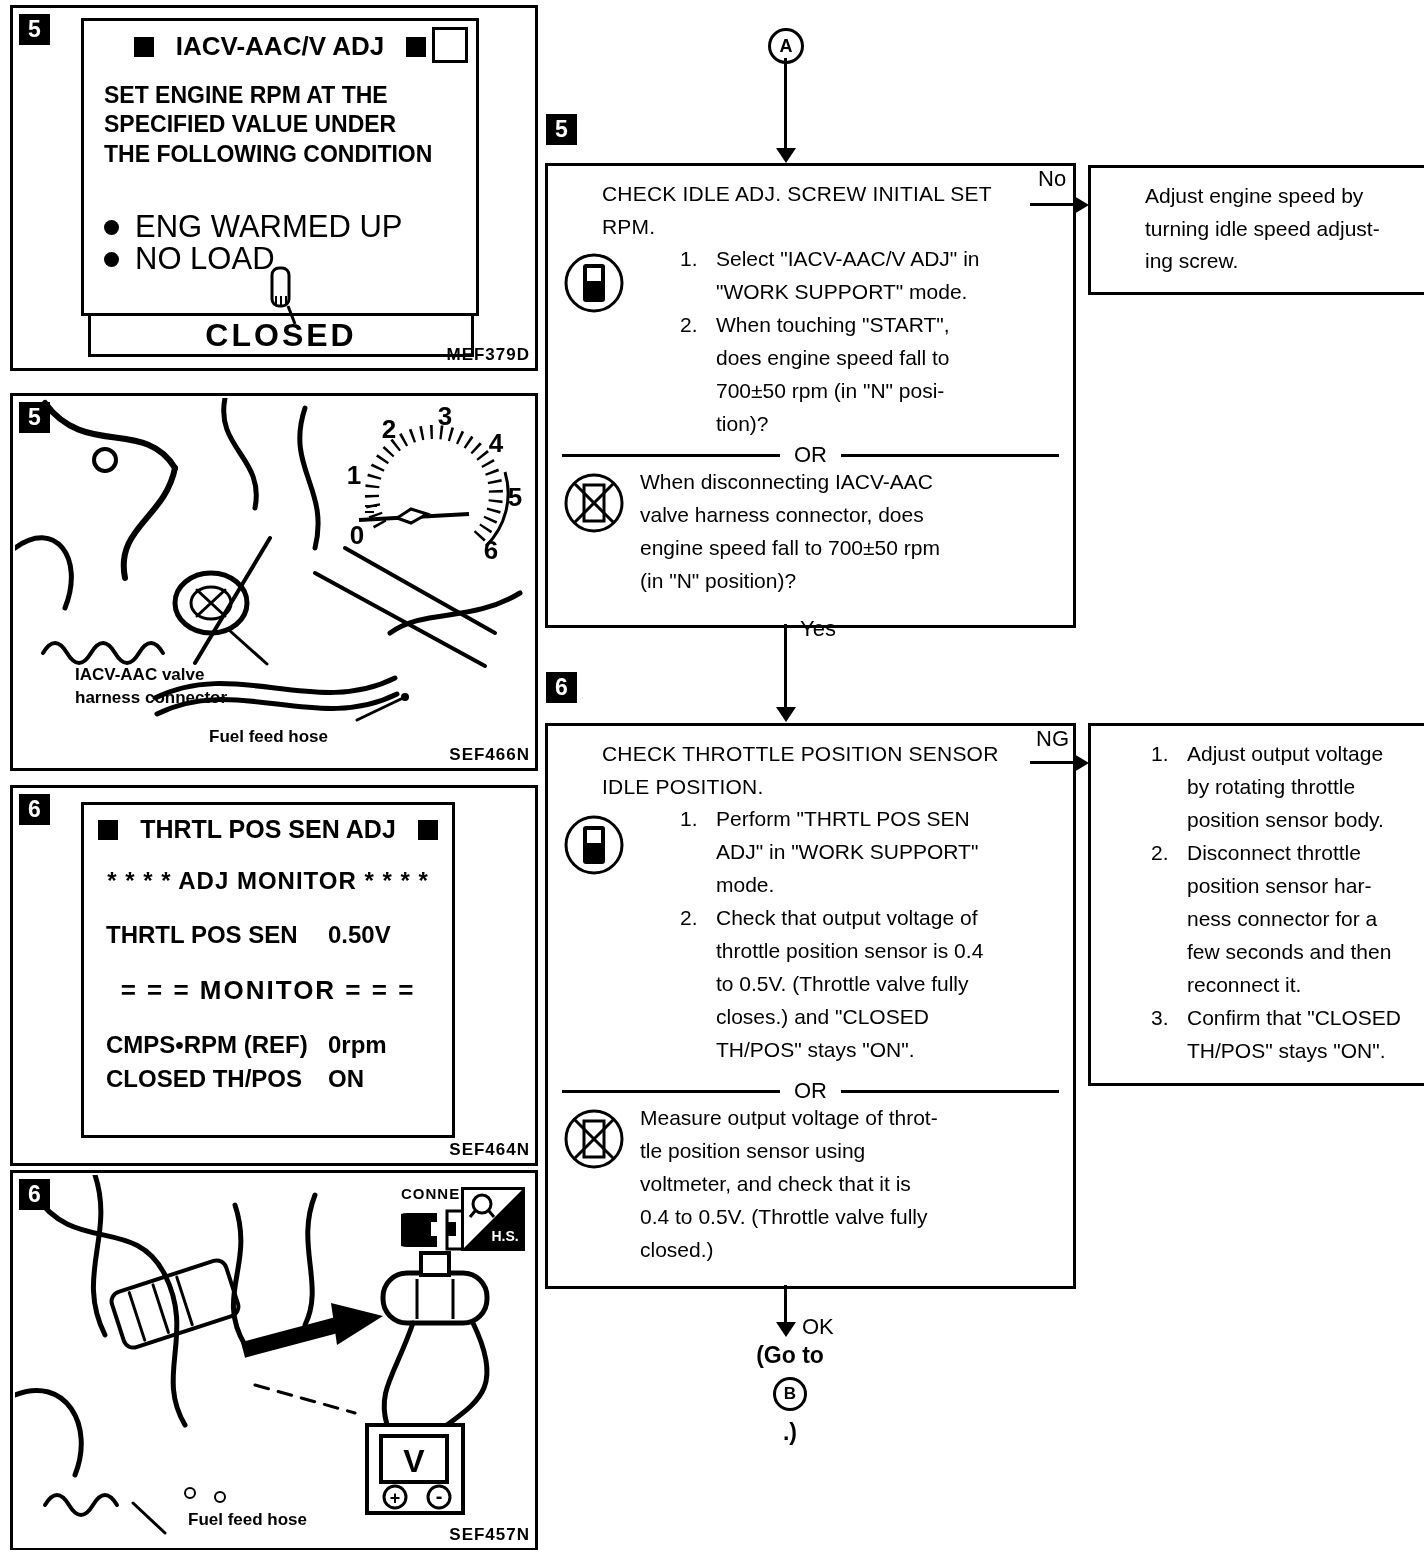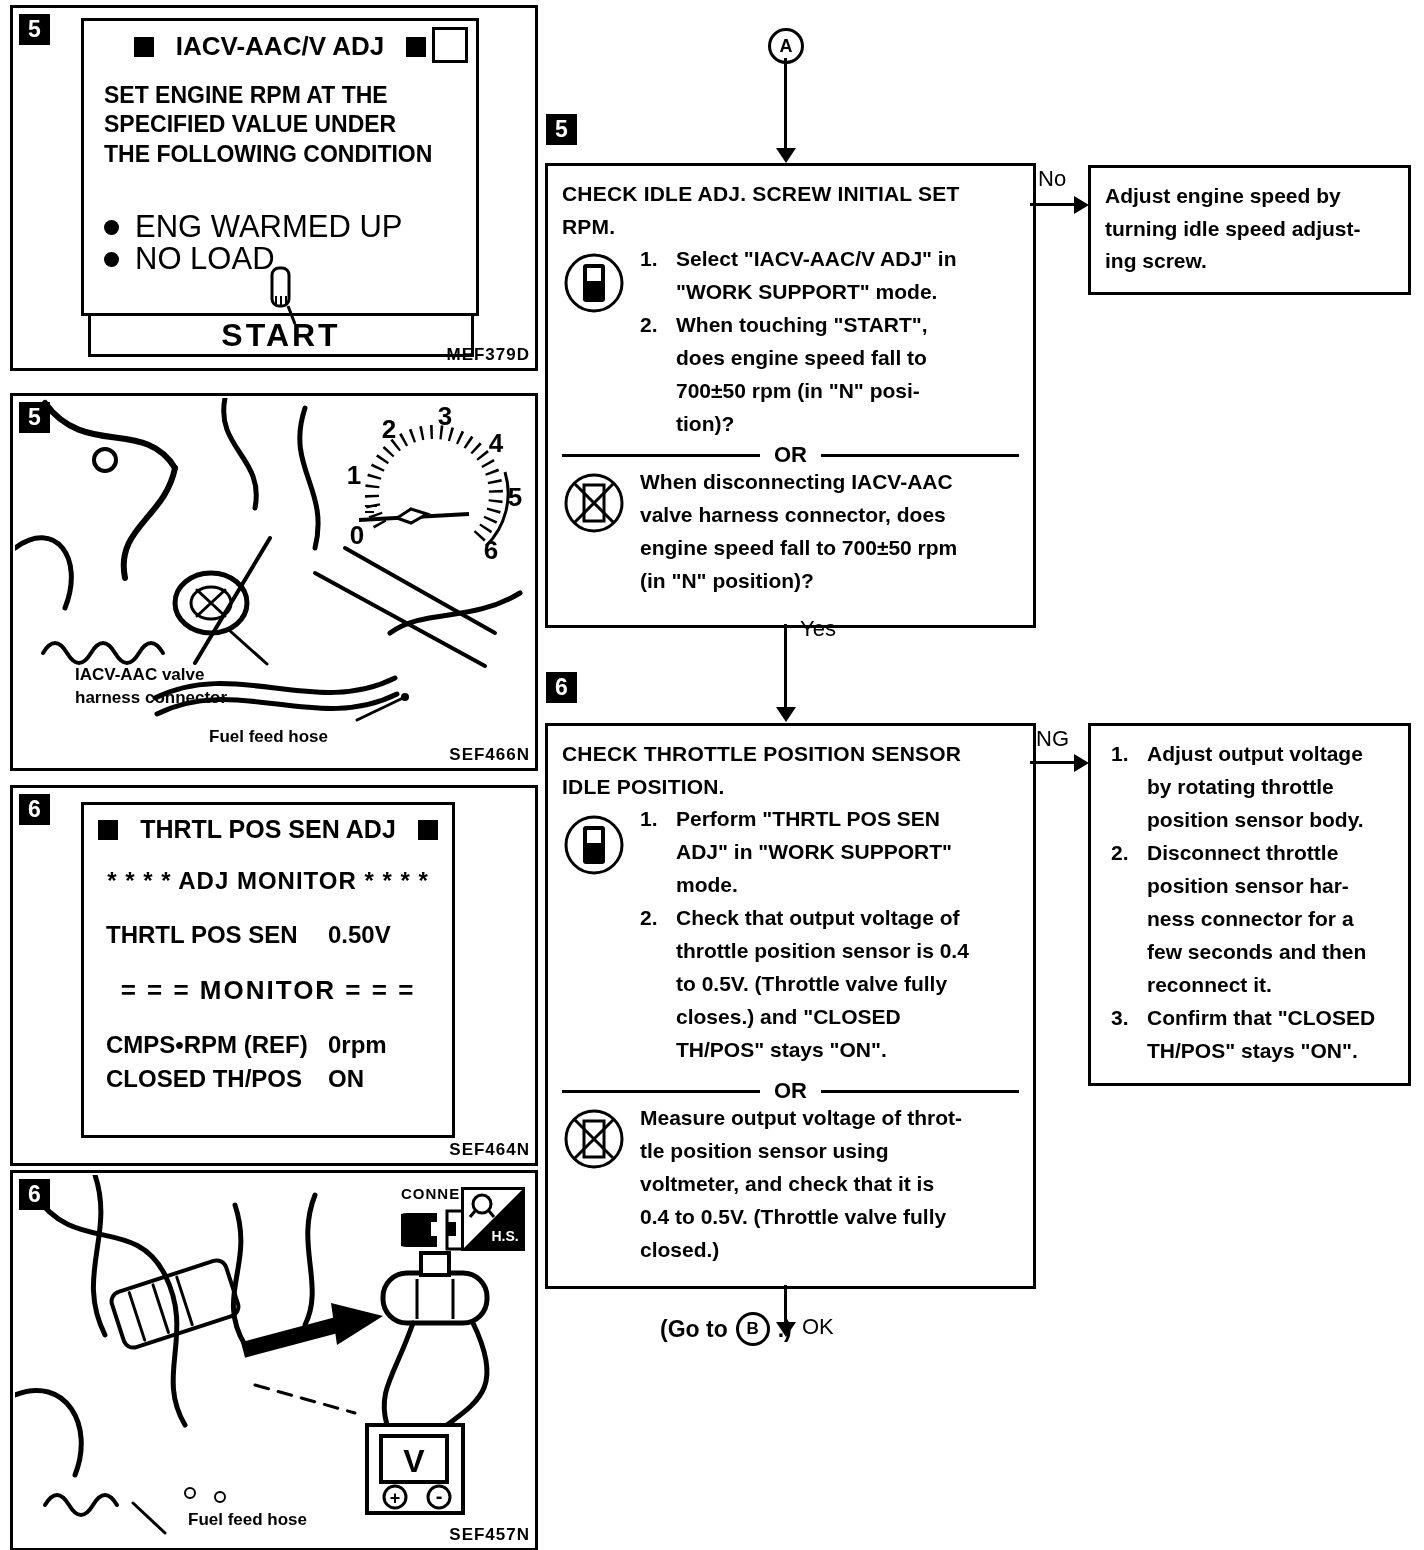--- a/index.html
+++ b/index.html
@@ -18,41 +18,41 @@
   .ml{white-space:pre-line;}
   .f1-body{position:absolute;left:20px;top:60px;font-weight:bold;font-size:23px;line-height:1.28;}
   .f1-bullets{position:absolute;left:20px;top:172px;font-weight:normal;font-size:31px;margin-top:18px;}
   .brow{display:flex;align-items:center;gap:16px;height:32px;}
   .dot{width:15px;height:15px;background:#000;border-radius:50%;flex:0 0 auto;}
   .startbar{position:absolute;left:75px;top:305px;width:380px;height:38px;border:3px solid #000;
             display:flex;align-items:center;justify-content:center;font-weight:bold;font-size:32px;letter-spacing:3px;}
   .handico{position:absolute;left:248px;top:258px;z-index:4;}
   .figlabel{position:absolute;font-weight:bold;font-size:17px;line-height:1.35;}
   .gauge{position:absolute;right:6px;top:6px;}
-  .flowbox{position:absolute;border:3px solid #000;background:#fff;font-weight:bold;}
+  .flowbox{position:absolute;border:3px solid #000;background:#fff;font-weight:normal;padding-left:40px;}
   .fc-title{margin:12px 14px 0;font-size:21px;line-height:1.55;letter-spacing:.2px;}
   .fc-items{margin:0 10px 0 92px;font-size:21px;line-height:1.57;}
   .item{display:flex;}
   .inum{flex:0 0 36px;}
   .ordiv{position:absolute;left:0;right:0;display:flex;align-items:center;font-size:22px;}
   .orline{flex:1;border-top:3px solid #000;margin:0 14px;}
   .altblk{position:absolute;left:92px;right:14px;font-size:21px;line-height:1.57;}
   .stepico{position:absolute;left:15px;}
   .vl{position:absolute;width:3px;background:#000;}
   .hl{position:absolute;height:3px;background:#000;}
   .ah-d{position:absolute;width:0;height:0;border-left:10px solid transparent;
         border-right:10px solid transparent;border-top:15px solid #000;}
   .ah-r{position:absolute;width:0;height:0;border-top:9px solid transparent;
         border-bottom:9px solid transparent;border-left:15px solid #000;}
   .edge-label{position:absolute;font-weight:normal;font-size:22px;}
   .circ{width:30px;height:30px;border:3px solid #000;border-radius:50%;background:#fff;
         display:flex;align-items:center;justify-content:center;font-weight:bold;font-size:18px;}
   .circA{position:absolute;left:768px;top:28px;}
-  .goto{position:absolute;left:660px;top:1312px;width:260px;display:flex;align-items:center;
-        justify-content:flex-start;gap:8px;font-weight:bold;font-size:23px;}
+  .goto{position:absolute;left:660px;top:1342px;width:260px;display:flex;align-items:center;
+        justify-content:flex-end;gap:8px;font-weight:bold;font-size:23px;flex-direction:column;}
   .scr3-row{position:absolute;left:22px;right:26px;display:flex;font-weight:bold;font-size:24px;}
   .scr3-row .lbl{flex:0 0 222px;}
   .scr3-center{position:absolute;left:0;right:0;text-align:center;font-weight:bold;}
   .connect-lbl{position:absolute;left:388px;top:12px;font-weight:bold;font-size:15px;letter-spacing:1px;}
   .engine-svg{position:absolute;left:2px;top:2px;}
 </style>
 </head>
 <body>
 
 <div class="page">
@@ -80,21 +80,21 @@
         </div>
       </div>
     </div>
     <div class="handico">
       <svg width="42" height="60" viewBox="0 0 42 60">
         <rect x="11" y="2" width="17" height="38" rx="7" fill="#fff" stroke="#000" stroke-width="3"></rect>
         <path d="M15,30 v9 M20,30 v9 M25,30 v9" stroke="#000" stroke-width="2" fill="none"></path>
         <path d="M27,40 l7,18" stroke="#000" stroke-width="3" fill="none"></path>
       </svg>
     </div>
-    <div class="startbar">START</div>
+    <div class="startbar">CLOSED</div>
     <div class="caption">MEF379D</div>
   </div>
 
   <div class="fig" style="left:10px;top:393px;width:522px;height:372px;">
     <div class="badge" style="left:6px;top:6px;">5</div>
     <svg class="engine-svg" width="516" height="366" viewBox="0 0 516 366">
       <g fill="none" stroke="#000" stroke-linecap="round">
         <path d="M30,5 C70,60 130,20 160,70" stroke-width="6"></path>
         <path d="M160,70 C150,120 100,130 110,180" stroke-width="6"></path>
         <path d="M0,150 C40,120 70,160 50,210" stroke-width="5"></path>

